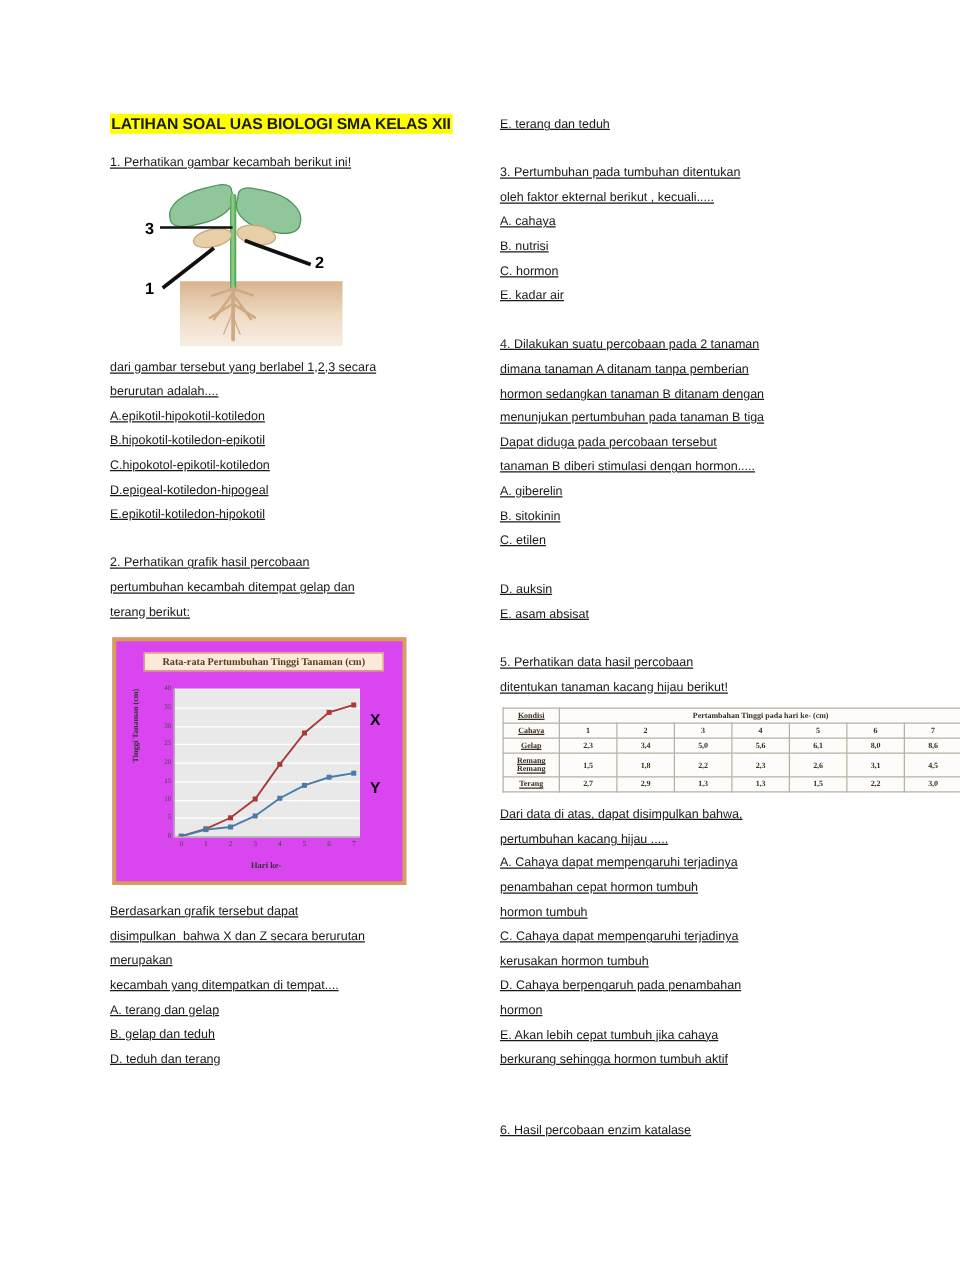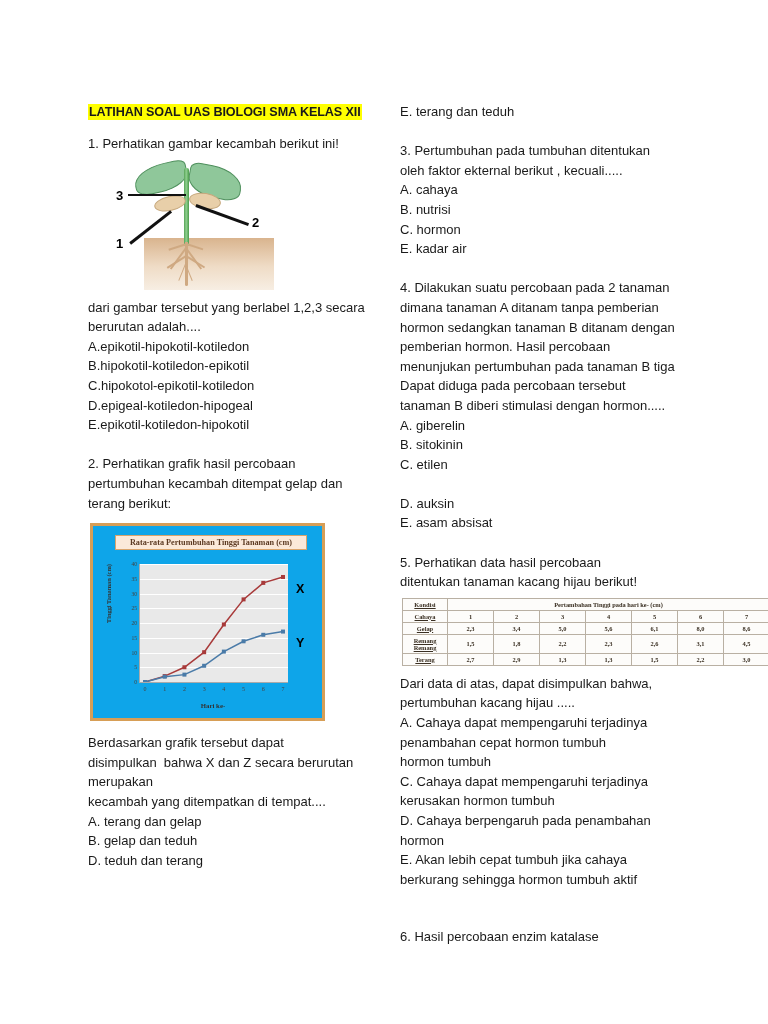--- a/index.html
+++ b/index.html
@@ -10,21 +10,21 @@
   body {
     width: 768px;
     height: 1024px;
     font-family: "Liberation Sans", sans-serif;
     color: #1a1a1a;
     position: relative;
     overflow: hidden;
   }
   .page {
     position: absolute;
-    left: 0; top: 16px;
+    left: 0; top: 4px;
     width: 768px;
     height: 776px;
   }
   .col {
     position: absolute;
     top: 86px;
     width: 292px;
   }
   .col-left { left: 88px; }
   .col-right { left: 400px; }
@@ -32,23 +32,24 @@
   .title-hl {
     display: inline-block;
     background: #ffff00;
     font-weight: bold;
     font-size: 12.6px;
     letter-spacing: -0.1px;
     padding: 1px 1px 1px 1px;
     margin-bottom: 14px;
   }
   .ln {
-    font-size: 13px;
+    font-size: 10px;
     line-height: 19.6px;
     white-space: pre-wrap;
+    text-decoration: underline;
   }
   .blank { height: 19.6px; }
 
   
   .seedling {
     position: relative;
     width: 205px;
     height: 130px;
     margin: 6px 0 8px 4px;
   }
@@ -108,21 +109,21 @@
     transform-origin: left center;
   }
 
   
   .chart-box {
     position: relative;
     width: 235px;
     height: 198px;
     margin: 10px 0 12px 2px;
     border: 3px solid #d79e56;
-    background: #0ea5e9;
+    background: #d946ef;
     box-sizing: border-box;
   }
   .chart-title {
     position: absolute;
     left: 22px; top: 9px;
     width: 192px;
     text-align: center;
     font-family: "Liberation Serif", serif;
     font-weight: bold;
     font-size: 8.2px;
@@ -349,21 +350,20 @@
     <div class="ln">A. cahaya</div>
     <div class="ln">B. nutrisi</div>
     <div class="ln">C. hormon</div>
     <div class="ln">E. kadar air</div>
 
     <div class="blank"></div>
 
     <div class="ln">4. Dilakukan suatu percobaan pada 2 tanaman</div>
     <div class="ln">dimana tanaman A ditanam tanpa pemberian</div>
     <div class="ln">hormon sedangkan tanaman B ditanam dengan</div>
-    <div class="ln">pemberian hormon. Hasil percobaan</div>
     <div class="ln">menunjukan pertumbuhan pada tanaman B tiga</div>
     <div class="ln">Dapat diduga pada percobaan tersebut</div>
     <div class="ln">tanaman B diberi stimulasi dengan hormon.....</div>
     <div class="ln">A. giberelin</div>
     <div class="ln">B. sitokinin</div>
     <div class="ln">C. etilen</div>
     <div class="blank"></div>
     <div class="ln">D. auksin</div>
     <div class="ln">E. asam absisat</div>
 

